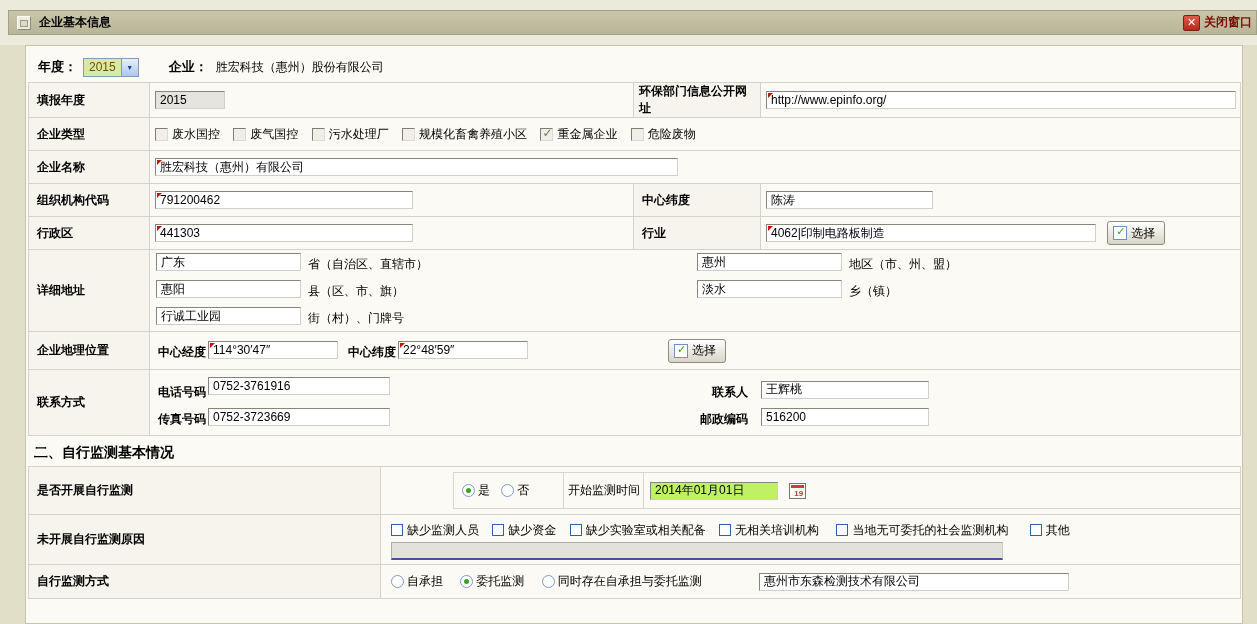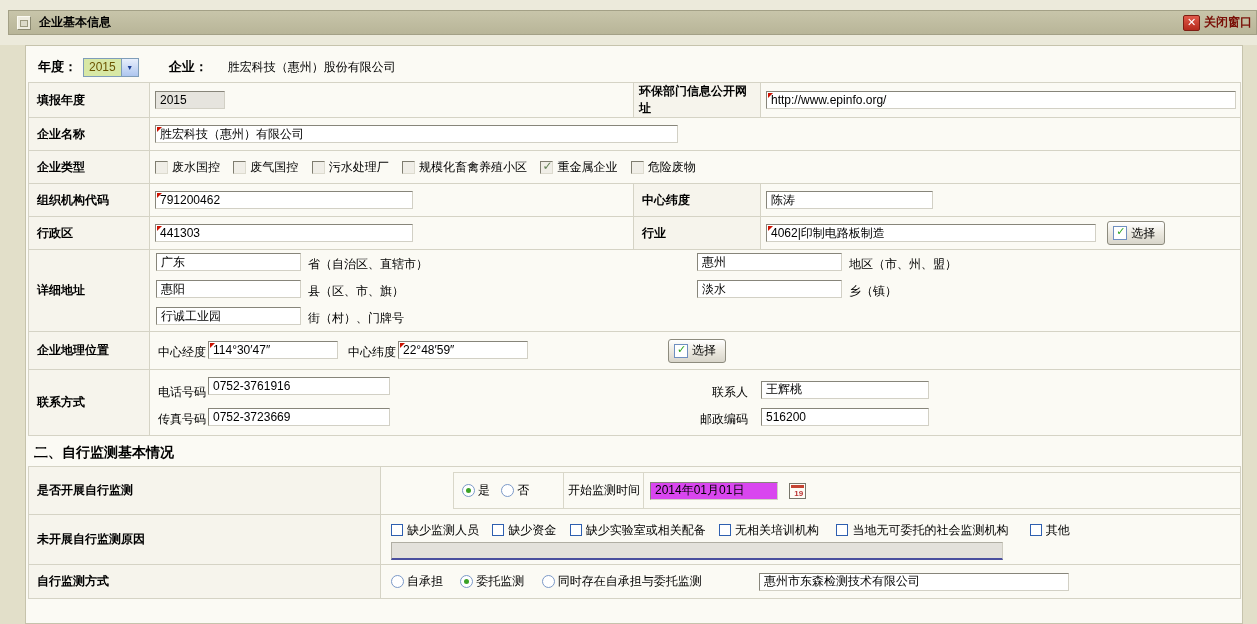--- a/index.html
+++ b/index.html
@@ -14,48 +14,48 @@
   .close-icon{width:15px;height:14px;background:linear-gradient(#e05a4a,#b5291c);border:1px solid #7e1d12;border-radius:2px;color:#fff;font-weight:bold;font-size:11px;line-height:13px;text-align:center}
   .close-label{font-weight:bold;color:#7a1008}
   
   .panel{position:absolute;left:25px;top:45px;width:1218px;height:579px;background:#fbfaf4;border:1px solid #c6c3ac;box-sizing:border-box;overflow:hidden}
   .yearrow{height:30px;display:flex;align-items:center;padding:6px 0 0 12px}
   .biglab{font-weight:bold;font-size:13px}
   .yearsel{display:inline-flex;align-items:center;height:19px;margin:0 4px 0 6px;border:1px solid #7f9db9;background:#d8e8a5;box-sizing:border-box}
   .yearsel .val{padding:0 5px;color:#6b5400;font-size:12px}
   .yearsel .arrow{width:16px;height:17px;background:linear-gradient(#e8effc,#aec6ef);border-left:1px solid #7f9db9;display:flex;align-items:center;justify-content:center;font-size:7px;color:#1c3f94}
   .companylab{margin-left:26px}
-  .companyval{margin-left:20px}
+  .companyval{margin-left:8px}
   .sec-head{font-weight:bold;font-size:14px;margin:4px 0 3px 8px;height:19px}
   
   table{border-collapse:collapse;table-layout:fixed;margin-left:2px}
   td{border:1px solid #d5d3c5;vertical-align:middle;overflow:hidden}
   td.lab{font-weight:bold;padding:0 4px 0 8px;background:#f6f4ec}
   td.val{padding:0 4px 0 5px;background:#fbfaf4}
   
   .inp{position:relative;display:inline-flex;align-items:center;height:18px;box-sizing:border-box;background:#fff;border:1px solid;border-color:#87857a #d2d0c5 #d2d0c5 #87857a;padding:0 4px;font-size:12px;white-space:nowrap;vertical-align:middle}
   .inp.req::before{content:'';position:absolute;left:1px;top:1px;border-top:5px solid #cc1100;border-right:5px solid transparent}
   .ro{background:#e6e4de}
-  .dateo{background:#d946ef}
+  .dateo{background:#bef264}
   .dis{background:#e3e1db;border-color:#b0aea3 #cfcdc2 #cfcdc2 #b0aea3;border-bottom:2px solid #4a4f9e}
   .cb{display:inline-block;width:13px;height:13px;box-sizing:border-box;background:#f0eee7;border:1px solid;border-color:#7f7d70 #dddbcf #dddbcf #7f7d70;position:relative;vertical-align:-3px;margin-right:4px}
   .cb.on::after{content:'✓';position:absolute;left:1px;top:-3px;font-size:12px;font-weight:bold;color:#5f7d51}
   .cb2{display:inline-block;width:12px;height:12px;box-sizing:border-box;background:#fff;border:1px solid #2e5fb0;position:relative;vertical-align:-2px;margin-right:4px}
   .rd{display:inline-block;width:13px;height:13px;box-sizing:border-box;border-radius:50%;background:#fff;border:1px solid #7b99c8;position:relative;vertical-align:-3px;margin-right:3px}
   .rd.on::after{content:'';position:absolute;left:3px;top:3px;width:5px;height:5px;border-radius:50%;background:#3ba226}
   .opt{margin-right:14px;white-space:nowrap}
   .btn{display:inline-flex;align-items:center;height:22px;padding:0 9px 0 5px;background:linear-gradient(#ffffff,#ece9e0 50%,#d8d5ca);border:1px solid #8d8b7e;border-radius:3px;font-size:12px;gap:4px;cursor:pointer;vertical-align:middle}
   .btn-check-icon{width:12px;height:12px;background:#fff;border:1px solid #6f8fc0;position:relative;display:inline-block}
   .btn-check-icon::after{content:'✓';color:#2ea51f;font-weight:bold;font-size:11px;position:absolute;left:2px;top:-2px}
   .cal{width:17px;height:16px;box-sizing:border-box;border:1px solid #77756a;background:#fdfcf6;position:relative;display:inline-block;vertical-align:middle;margin-left:8px;cursor:pointer}
   .cal::before{content:'';position:absolute;top:1px;left:1px;right:1px;height:3px;background:#c44433}
   .cal::after{content:'19';position:absolute;left:4px;top:5px;font-size:8px;color:#b33;font-weight:bold}
   .rel{position:relative}
   .abs{position:absolute;white-space:nowrap}
-  .sub{font-weight:normal}
+  .sub{font-weight:bold}
   
   .itab td{border:1px solid #d9d7c9;background:#fbfaf4}
 </style>
 </head>
 <body>
 
 <div class="top-band"></div>
 
 <div class="titlebar">
   <span class="win-icon">
@@ -93,35 +93,35 @@
       <td class="lab">填报年度</td>
       <td class="val"><span class="inp ro" style="width:70px">
               <span>2015</span>
             </span></td>
       <td class="lab" style="padding:0 2px 0 5px;font-size:12px">环保部门信息公开网址</td>
       <td class="val"><span class="inp req" style="width:470px">
               <span>http://www.epinfo.org/</span>
             </span></td>
     </tr>
     <tr style="height:33px">
-      <td class="lab">企业名称</td>
-      <td class="val" colspan="3"><span class="inp req" style="width:523px">
-              <span>胜宏科技（惠州）有限公司</span>
-            </span></td>
-    </tr>
-    <tr style="height:33px">
       <td class="lab">企业类型</td>
       <td class="val" colspan="3">
         <span class="opt" style="margin-right:10px"><span class="cb"></span><span>废水国控</span></span>
         <span class="opt" style="margin-right:10px"><span class="cb"></span><span>废气国控</span></span>
         <span class="opt" style="margin-right:10px"><span class="cb"></span><span>污水处理厂</span></span>
         <span class="opt" style="margin-right:10px"><span class="cb"></span><span>规模化畜禽养殖小区</span></span>
         <span class="opt" style="margin-right:10px"><span class="cb on"></span><span>重金属企业</span></span>
         <span class="opt"><span class="cb"></span><span>危险废物</span></span>
       </td>
+    </tr>
+    <tr style="height:33px">
+      <td class="lab">企业名称</td>
+      <td class="val" colspan="3"><span class="inp req" style="width:523px">
+              <span>胜宏科技（惠州）有限公司</span>
+            </span></td>
     </tr>
     <tr style="height:33px">
       <td class="lab">组织机构代码</td>
       <td class="val"><span class="inp req" style="width:258px">
               <span>791200462</span>
             </span></td>
       <td class="lab">中心纬度</td>
       <td class="val"><span class="inp" style="width:167px">
               <span>陈涛</span>
             </span></td>

